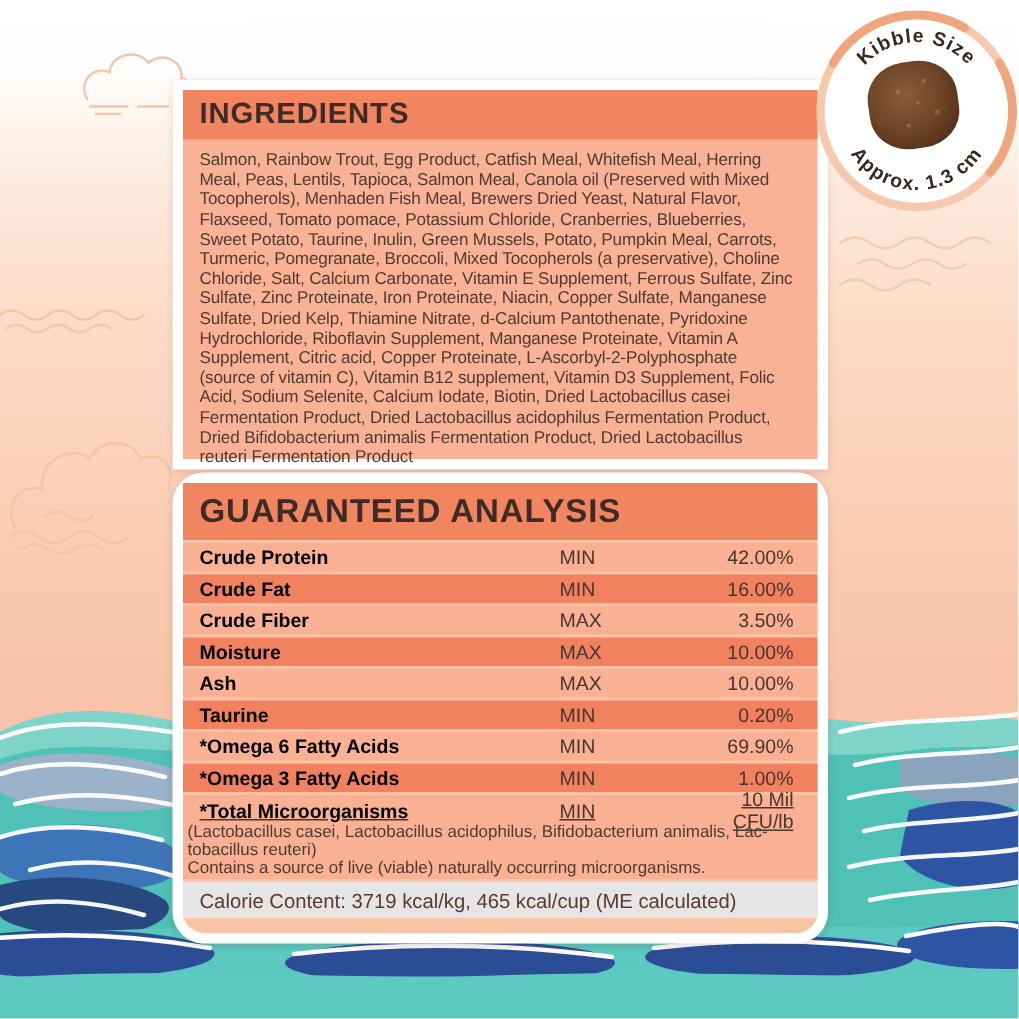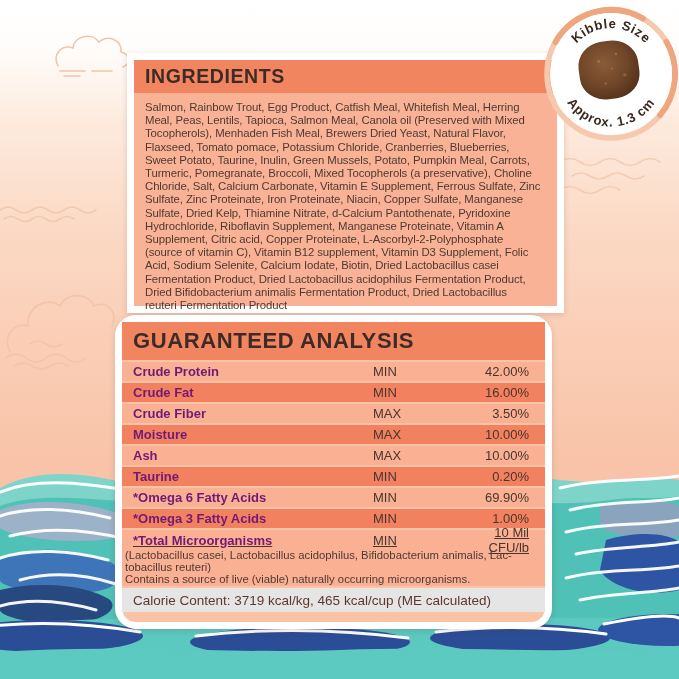--- a/index.html
+++ b/index.html
@@ -15,21 +15,21 @@
   }
   .clouds, .waves { position:absolute; left:0; pointer-events:none; }
   .clouds { top:0; width:679px; height:679px; }
   .waves  { top:440px; width:679px; height:239px; }
 
   
   .panel {
     position:absolute; box-sizing:border-box; border:7px solid #ffffff;
     box-shadow:0 2px 6px rgba(96,60,48,.18); z-index:2;
   }
-  .ingredients-panel { left:127px; top:53px; width:437px; height:260px; background:#f9b295; }
+  .ingredients-panel { left:115px; top:53px; width:437px; height:260px; background:#f9b295; }
   .ga-panel          { left:115px; top:315px; width:437px; height:314px; background:#fbc3a6;border-radius:21px; }
 
   .panel-header {
     background:#f0855f; display:flex; align-items:center; padding-left:11px;
   }
   .ingredients-panel .panel-header { height:33px; }
   .ga-panel .panel-header          { height:38px; }
   .panel-header h1, .panel-header h2 {
     margin:0; color:#3e2a26; font-weight:700; letter-spacing:.6px;
   }
@@ -43,21 +43,21 @@
 
   
   .ga-body { position:relative; }
   .ga-row {
     display:flex; align-items:center; height:19px; margin-bottom:2px;
     font-size:13px; color:#4a352e;
   }
   .ga-body > .ga-row:first-child { margin-top:2px; }
   .ga-row.light { background:#f9b093; }
   .ga-row.dark  { background:#f1815f; }
-  .ga-label { width:240px; padding-left:11px; font-weight:700; color:#701a75;
+  .ga-label { width:240px; padding-left:11px; font-weight:700; color:#000000;
               white-space:nowrap; }
   .ga-basis { width:82px; }
   .ga-value { flex:1; text-align:right; padding-right:16px; }
 
   .ga-micro { background:#f9b093; padding:2px 0 1px 0; }
   .ga-micro .ga-row { height:16px; margin-bottom:1px; background:transparent;text-decoration:underline; }
   .ga-note {
     padding:0 5px 0 3px; color:#4f3a33; font-size:11.3px; line-height:12.1px;
   }
   .ga-calorie {

